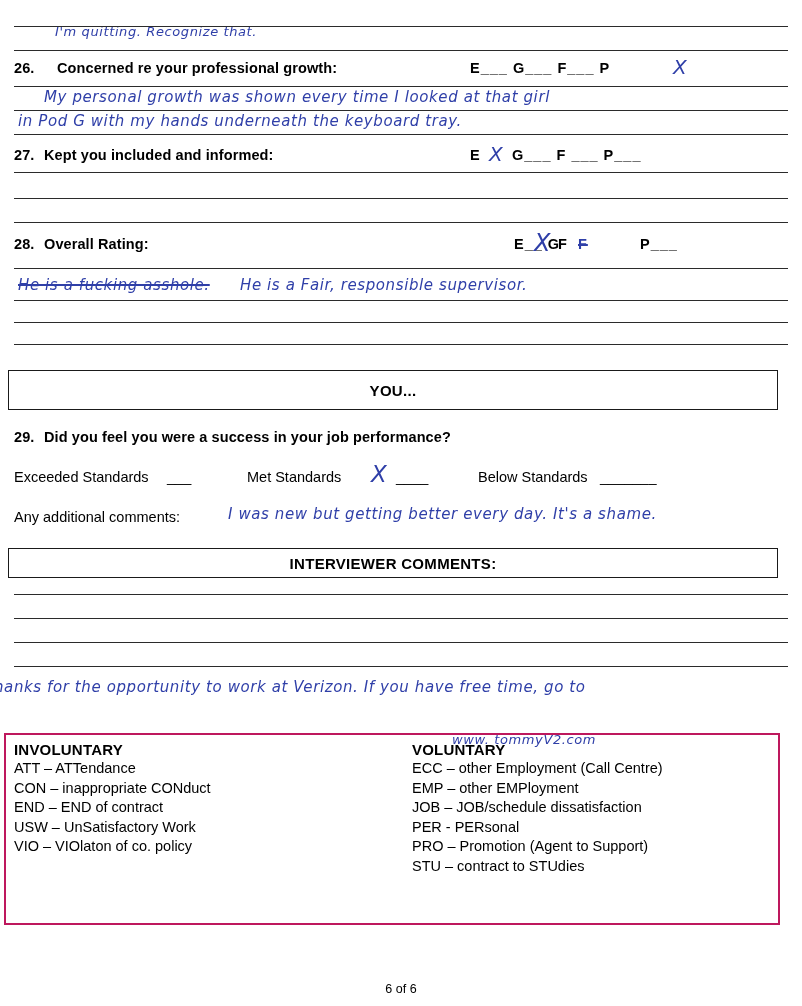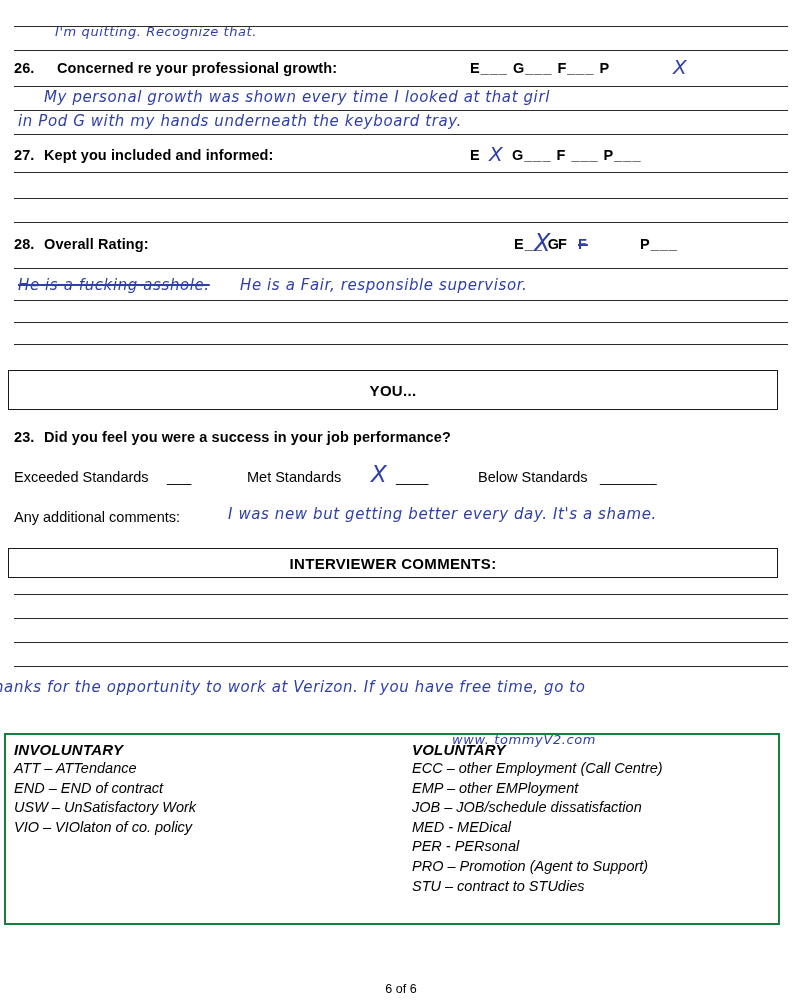--- a/index.html
+++ b/index.html
@@ -68,24 +68,23 @@
     display: flex;
     align-items: center;
     justify-content: center;
     font-weight: bold;
     font-size: 15px;
     letter-spacing: 0.3px;
   }
   
   .legend {
     position: absolute;
-    border: 2px solid #15803d;
+    border: 2px solid #be185d;
     box-sizing: border-box;
     padding: 6px 8px 8px 16px;
-    font-style: italic;
   }
   .legend-col {
     position: absolute;
     top: 6px;
   }
   .legend h4 {
     margin: 0 0 1px 0;
     font-size: 15px;
     font-weight: bold;
     letter-spacing: 0.2px;
@@ -149,21 +148,21 @@
   <div class="hw strike" style="left:18px; top:276px;">He is a fucking asshole.</div>
   <div class="hw" style="left:240px; top:276px;">He  is  a   Fair,  responsible   supervisor.</div>
   <div class="rule" style="left:14px; top:300px; width:774px;"></div>
   <div class="rule" style="left:14px; top:322px; width:774px;"></div>
   <div class="rule" style="left:14px; top:344px; width:774px;"></div>
 
   <div class="banner" style="left:8px; top:370px; width:770px; height:40px;">
     <span>YOU...</span>
   </div>
 
-  <div class="q" style="left:14px; top:429px;">23.</div>
+  <div class="q" style="left:14px; top:429px;">29.</div>
   <div class="q" style="left:44px; top:429px;">Did you feel you were a success in your job performance?</div>
 
   <div class="plain" style="left:14px; top:469px;">Exceeded Standards</div>
   <div class="plain" style="left:167px; top:469px;">___</div>
 
   <div class="plain" style="left:247px; top:469px;">Met Standards</div>
   <div class="plain" style="left:360px; top:469px;margin-left:36px;">____</div>
   <div class="mark" style="left:371px; top:461px; font-size:23px;">X</div>
 
   <div class="plain" style="left:478px; top:469px;">Below Standards</div>
@@ -181,30 +180,30 @@
   <div class="rule" style="left:14px; top:642px; width:774px;"></div>
   <div class="rule" style="left:14px; top:666px; width:774px;"></div>
 
   <div class="hw" style="left:-6px; top:678px;">hanks  for  the  opportunity  to  work  at  Verizon.  If  you  have  free  time,  go to</div>
   <div class="hw lg" style="left:452px; top:708px;">www. tommyV2.com</div>
 
   <div class="legend" style="left:4px; top:733px; width:776px; height:192px;">
     <div class="legend-col" style="left:8px;">
       <h4>INVOLUNTARY</h4>
       <div class="li">ATT – ATTendance</div>
+      <div class="li">CON – inappropriate CONduct</div>
       <div class="li">END – END of contract</div>
       <div class="li">USW – UnSatisfactory Work</div>
       <div class="li">VIO – VIOlaton of co. policy</div>
     </div>
     <div class="legend-col" style="left:406px;">
       <h4>VOLUNTARY</h4>
       <div class="li">ECC – other Employment (Call Centre)</div>
       <div class="li">EMP – other EMPloyment</div>
       <div class="li">JOB – JOB/schedule dissatisfaction</div>
-      <div class="li">MED - MEDical</div>
       <div class="li">PER - PERsonal</div>
       <div class="li">PRO – Promotion (Agent to Support)</div>
       <div class="li">STU – contract to STUdies</div>
     </div>
   </div>
 
   <div class="footer" style="top:982px;">6 of 6</div>
 
 </div>
 

